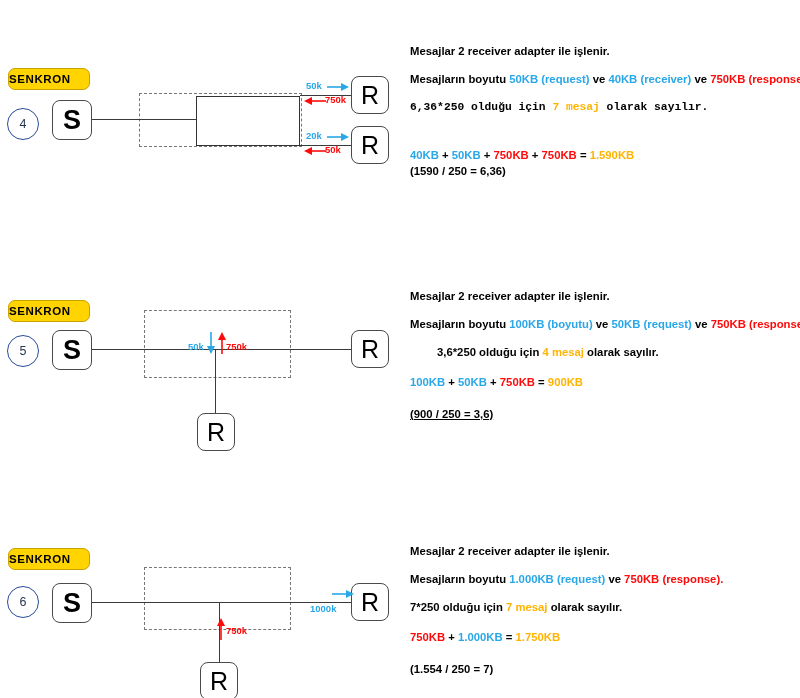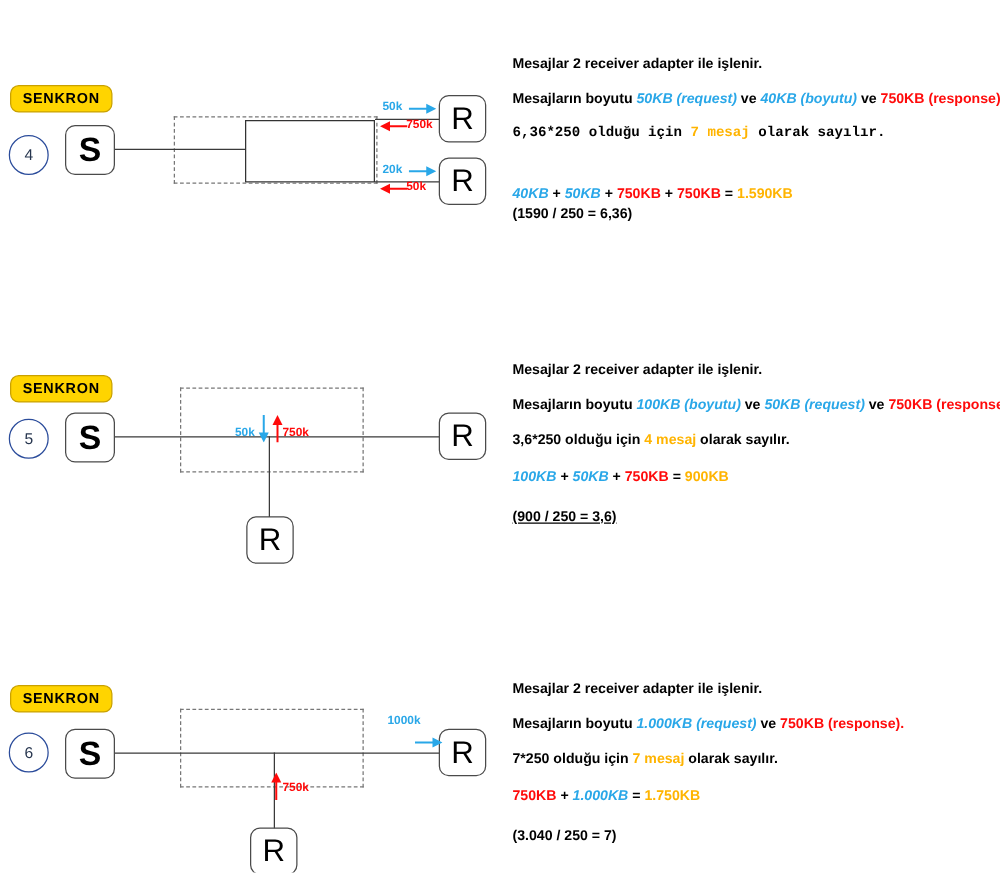--- a/index.html
+++ b/index.html
@@ -24,21 +24,20 @@
 
   .senkron-badge {
     position: absolute;
     background: #FFD400;
     border: 1.5px solid #C9A100;
     border-radius: 7px;
     color: #000000;
     font-size: 11.5px;
     font-weight: bold;
     letter-spacing: .6px;
-    text-align: center;
     line-height: 21px;
     width: 82px; height: 22px;
     left: 8px;
   }
 
   .step-circle {
     position: absolute;
     width: 32px; height: 32px;
     border: 1.6px solid #2B4C9B;
     border-radius: 50%;
@@ -99,21 +98,21 @@
   .textcol {
     position: absolute;
     left: 410px; top: 0;
     width: 400px;
     font-size: 11.3px;
     font-weight: bold;
     color: #000000;
     white-space: nowrap;
   }
   .textline { position: absolute; left: 0; white-space: nowrap; }
-  .c-blue   { color: #29A7E8; font-style: italic; }
+  .c-blue   { color: #29A7E8; }
   .c-red    { color: #FF0A0A; }
   .c-gold   { color: #FFB400; }
 </style>
 </head>
 <body>
 
 <section class="block block-1">
 
   <div class="diagram">
 
@@ -158,21 +157,21 @@
       <line x1="7" y1="5" x2="22" y2="5" stroke="#FF0A0A" stroke-width="1.6"></line>
       <polygon points="8,1 0,5 8,9" fill="#FF0A0A"></polygon>
     </svg>
     <div class="flowlabel lbl-red" style="left:325px; top:144px;">50k</div>
   </div>
 
   <div class="textcol">
     <div class="textline" style="top:45px;">Mesajlar 2 receiver adapter ile işlenir.</div>
 
     <div class="textline" style="top:73px;">
-      <span>Mesajların boyutu </span><span class="c-blue">50KB (request)</span><span> ve </span><span class="c-blue">40KB (boyutu)</span><span> ve </span><span class="c-red">750KB (response)</span>
+      <span>Mesajların boyutu </span><span class="c-blue">50KB (request)</span><span> ve </span><span class="c-blue">40KB (receiver)</span><span> ve </span><span class="c-red">750KB (response)</span>
     </div>
 
     <div class="textline" style="top:101px;font-family:Liberation Mono, monospace;">
       <span>6,36*250 olduğu için </span><span class="c-gold">7 mesaj</span><span> olarak sayılır.</span>
     </div>
 
     <div class="textline" style="top:149px;">
       <span class="c-blue">40KB</span><span> + </span><span class="c-blue">50KB</span><span> + </span><span class="c-red">750KB</span><span> + </span><span class="c-red">750KB</span><span> = </span><span class="c-gold">1.590KB</span>
     </div>
 
@@ -213,21 +212,21 @@
     <div class="flowlabel lbl-red" style="left:226px; top:91px;">750k</div>
   </div>
 
   <div class="textcol">
     <div class="textline" style="top:40px;">Mesajlar 2 receiver adapter ile işlenir.</div>
 
     <div class="textline" style="top:68px;">
       <span>Mesajların boyutu </span><span class="c-blue">100KB (boyutu)</span><span> ve </span><span class="c-blue">50KB (request)</span><span> ve </span><span class="c-red">750KB (response)</span>
     </div>
 
-    <div class="textline" style="top:96px;">
+    <div class="textline" style="top:96px;margin-left:27px;">
       <span>3,6*250 olduğu için </span><span class="c-gold">4 mesaj</span><span> olarak sayılır.</span>
     </div>
 
     <div class="textline" style="top:126px;">
       <span class="c-blue">100KB</span><span> + </span><span class="c-blue">50KB</span><span> + </span><span class="c-red">750KB</span><span> = </span><span class="c-gold">900KB</span>
     </div>
 
     <div class="textline" style="top:158px;text-decoration:underline;">(900 / 250 = 3,6)</div>
   </div>
 </section>
@@ -251,21 +250,21 @@
     <div class="node node-r" style="left:351px; top:83px;">R</div>
 
     <div class="node node-r" style="left:200px; top:162px;">R</div>
 
     <svg class="arrow" style="left:216px; top:118px;" width="10" height="22">
       <line x1="5" y1="7" x2="5" y2="22" stroke="#FF0A0A" stroke-width="1.6"></line>
       <polygon points="1,8 5,0 9,8" fill="#FF0A0A"></polygon>
     </svg>
     <div class="flowlabel lbl-red" style="left:226px; top:125px;">750k</div>
 
-    <div class="flowlabel lbl-blue" style="left:310px; top:71px;">1000k</div>
+    <div class="flowlabel lbl-blue" style="left:310px; top:103px;">1000k</div>
     <svg class="arrow" style="left:332px; top:89px;" width="22" height="10">
       <line x1="0" y1="5" x2="15" y2="5" stroke="#29A7E8" stroke-width="1.6"></line>
       <polygon points="14,1 22,5 14,9" fill="#29A7E8"></polygon>
     </svg>
   </div>
 
   <div class="textcol">
     <div class="textline" style="top:45px;">Mesajlar 2 receiver adapter ile işlenir.</div>
 
     <div class="textline" style="top:73px;">
@@ -273,15 +272,15 @@
     </div>
 
     <div class="textline" style="top:101px;text-align:center;">
       <span>7*250 olduğu için </span><span class="c-gold">7 mesaj</span><span> olarak sayılır.</span>
     </div>
 
     <div class="textline" style="top:131px;">
       <span class="c-red">750KB</span><span> + </span><span class="c-blue">1.000KB</span><span> = </span><span class="c-gold">1.750KB</span>
     </div>
 
-    <div class="textline" style="top:163px;">(3.040 / 250 = 7)</div>
+    <div class="textline" style="top:163px;">(1.554 / 250 = 7)</div>
   </div>
 </section>
 
 </body></html>

